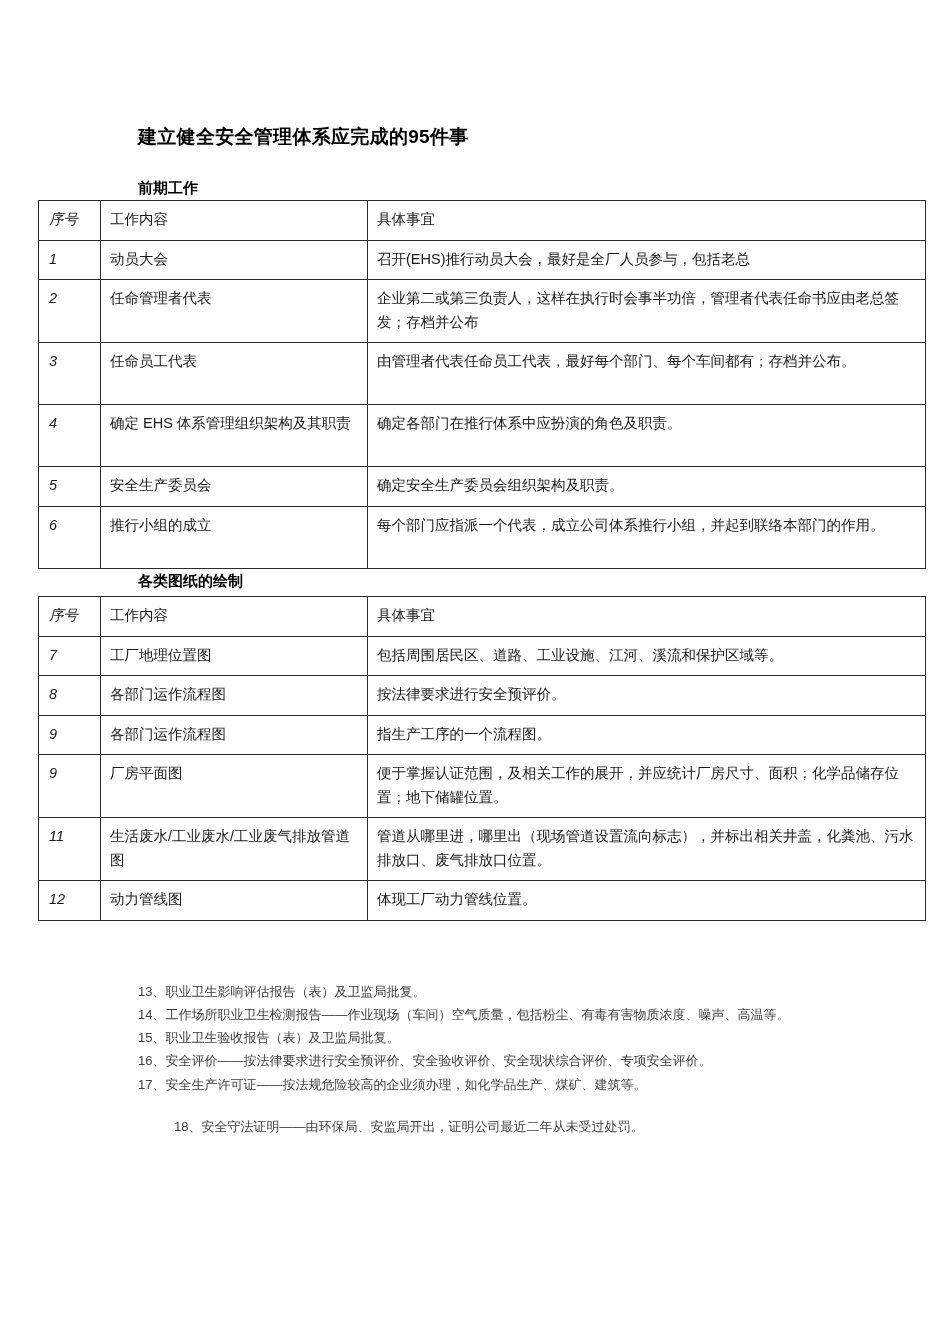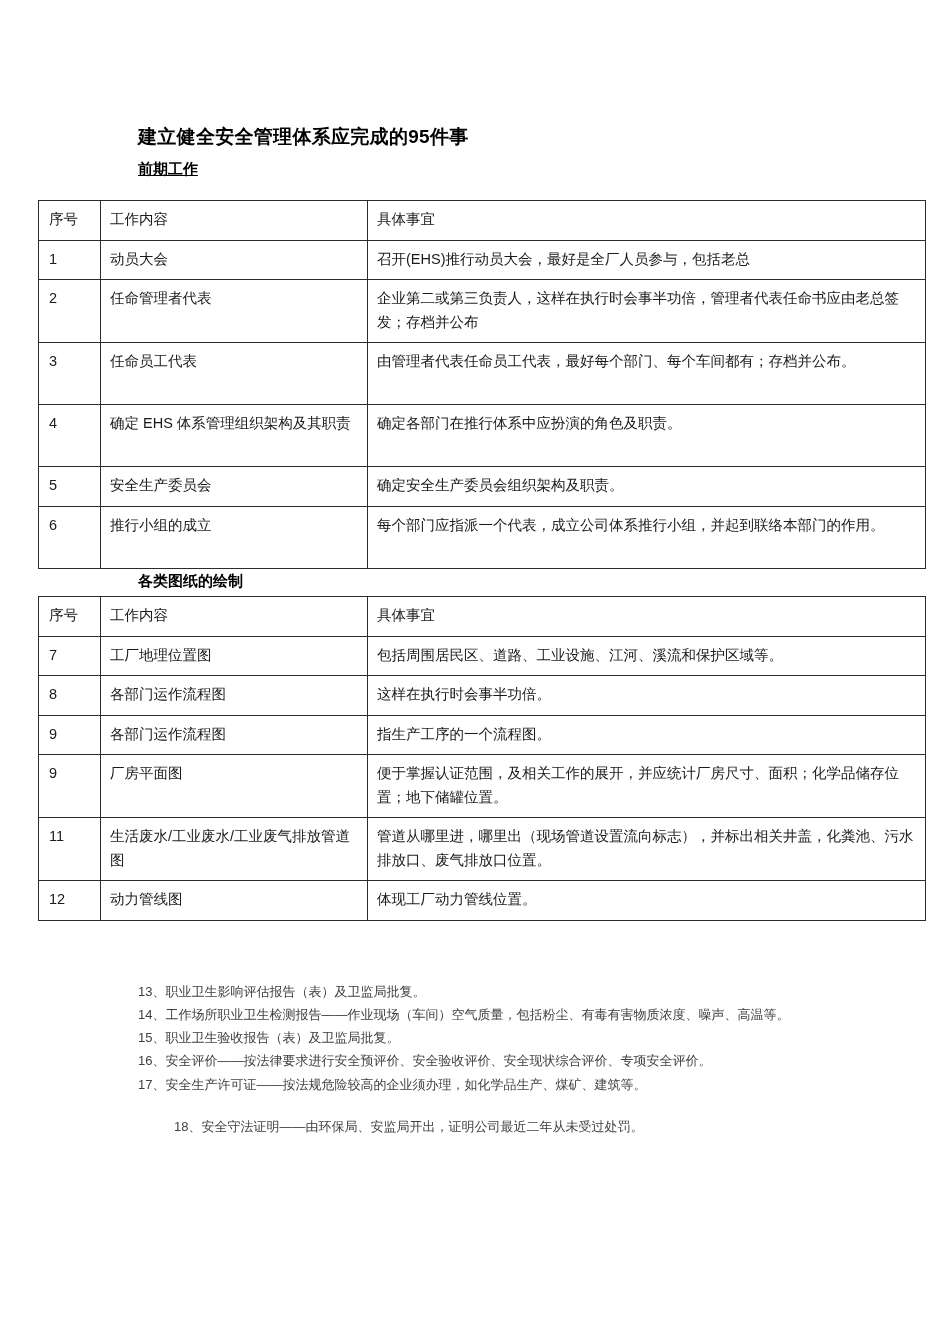--- a/index.html
+++ b/index.html
@@ -40,21 +40,21 @@
   }
 
   .section-heading {
     position: absolute;
     left: 138px;
     font-size: 15px;
     font-weight: bold;
     color: #000000;
     white-space: nowrap;
   }
-  .sh-1 { top: 160px; text-decoration: underline; }
+  .sh-1 { top: 179px; }
   .sh-2 { top: 572px; }
 
   table.grid {
     position: absolute;
     left: 38px;
     width: 887px;
     border-collapse: collapse;
     table-layout: fixed;
     font-size: 14.5px;
     color: #1a1a1a;
@@ -68,20 +68,21 @@
 
   table.grid td {
     border: 1px solid #2b2b2b;
     padding: 7px 9px 8px 9px;
     vertical-align: top;
     line-height: 1.62;
     word-break: break-all;
   }
   table.grid td.num {
     padding-left: 10px;
+    font-style: italic;
   }
   table.grid tr.head td {
     height: 24px;
   }
   table.grid td.tall2 {
     height: 46px;
   }
 
   .para-list {
     position: absolute;
@@ -173,21 +174,21 @@
           <td>具体事宜</td>
         </tr>
         <tr>
           <td class="num">7</td>
           <td>工厂地理位置图</td>
           <td>包括周围居民区、道路、工业设施、江河、溪流和保护区域等。</td>
         </tr>
         <tr>
           <td class="num">8</td>
           <td>各部门运作流程图</td>
-          <td>这样在执行时会事半功倍。</td>
+          <td>按法律要求进行安全预评价。</td>
         </tr>
         <tr>
           <td class="num">9</td>
           <td>各部门运作流程图</td>
           <td>指生产工序的一个流程图。</td>
         </tr>
         <tr>
           <td class="num tall2">9</td>
           <td class="tall2">厂房平面图</td>
           <td class="tall2">便于掌握认证范围，及相关工作的展开，并应统计厂房尺寸、面积；化学品储存位置；地下储罐位置。</td>

